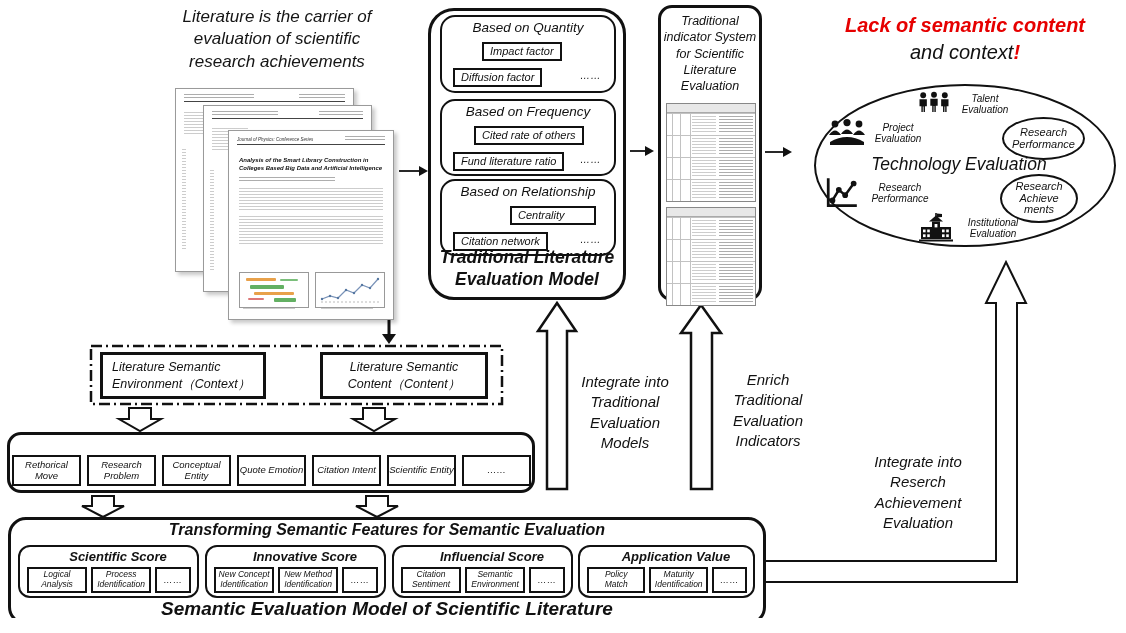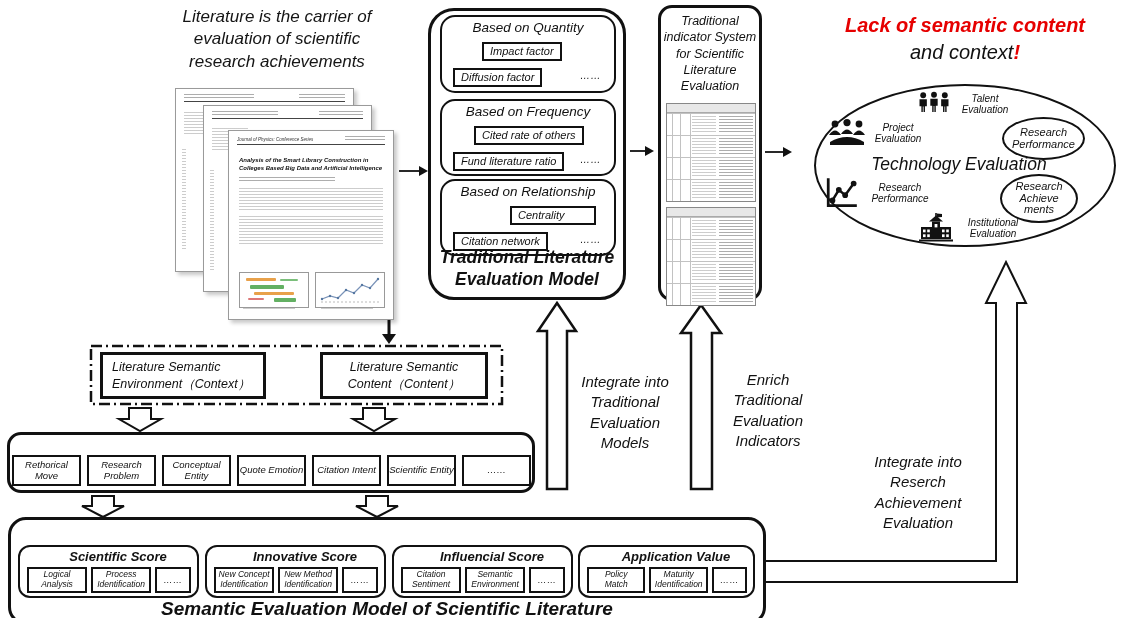--- a/index.html
+++ b/index.html
@@ -382,20 +382,21 @@
     <div class="elem">Quote
 Emotion</div>
     <div class="elem">Citation
 Intent</div>
     <div class="elem">Scientific
 Entity</div>
     <div class="elem">……</div>
   </div>
 
   <div class="abs tr-outer"></div>
+  <div class="abs tr-title ctr">Transforming Semantic Features for Semantic Evaluation</div>
 
   <div class="score" style="left:18px;width:181px;">
     <div class="sc-title">Scientific Score</div>
     <div class="sc-row">
       <div class="m-item m-w pre">Logical
 Analysis</div>
       <div class="m-item m-w pre">Process
 Identification</div>
       <div class="m-item m-dots">……</div>
     </div>

